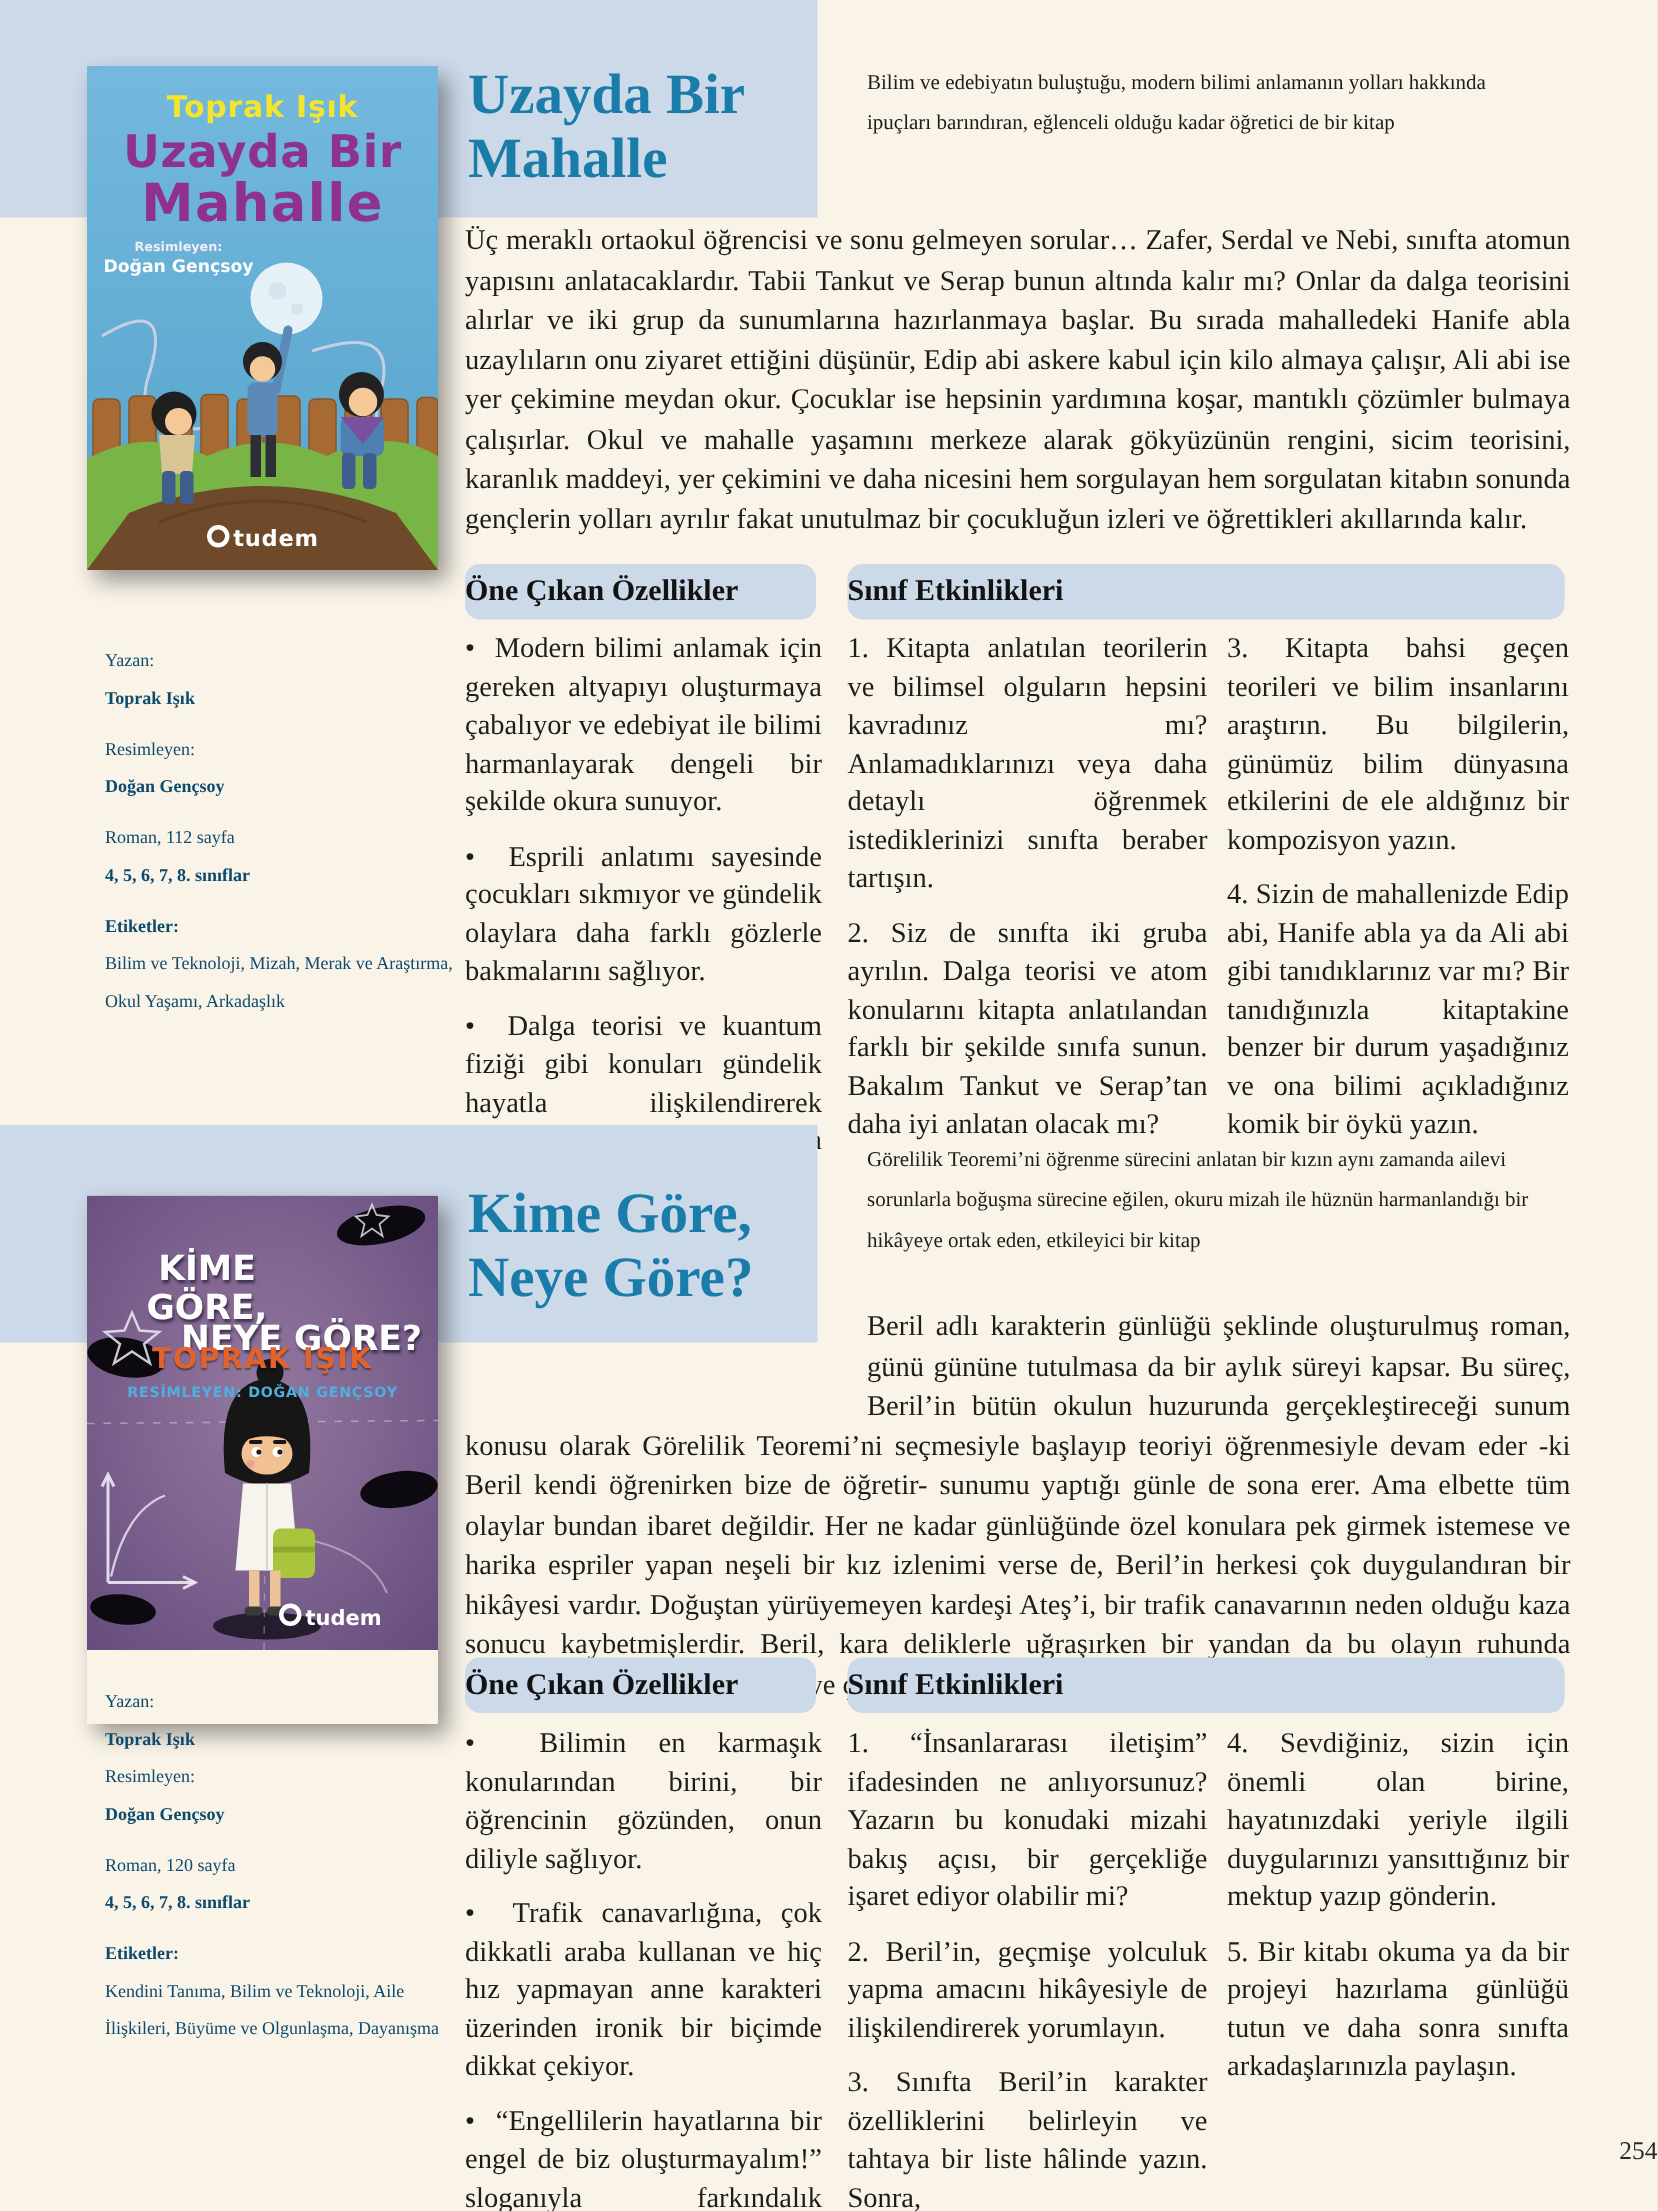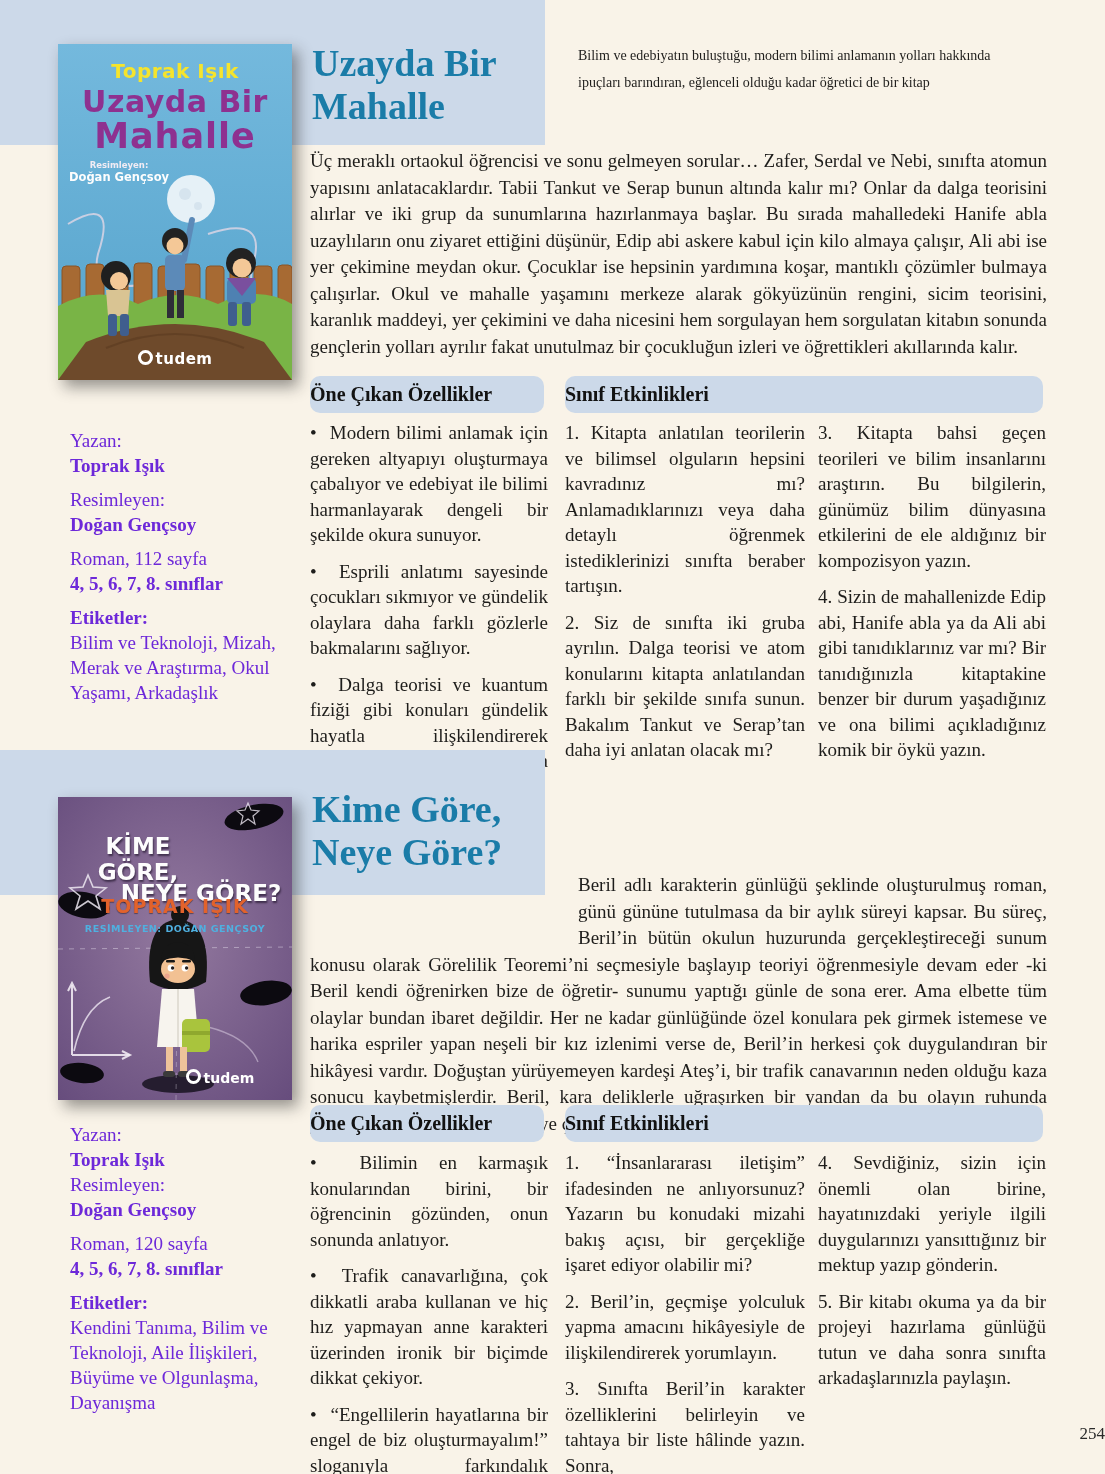--- a/index.html
+++ b/index.html
@@ -6,21 +6,21 @@
   #page{position:relative;width:1105px;height:1474px;background:#f9f3e8;overflow:hidden;
         font-family:"Liberation Serif","DejaVu Serif",serif;}
   .abs{position:absolute;}
   .band{background:#ccd9e9;}
   .sec-title{font-weight:700;font-size:38px;line-height:1.13;color:#1a7ca8;}
   .intro{font-size:14px;line-height:27px;color:#1e1d1b;}
   .bodytext{font-size:19px;line-height:26.5px;color:#1e1d1b;text-align:justify;}
   .col-header{background:#ccd9e9;font-weight:700;font-size:20px;line-height:37px;color:#121212;border-radius:10px;}
   .coltext p{margin:0 0 11px 0;font-size:19px;line-height:25.5px;color:#1e1d1b;text-align:justify;}
   .bullet::before{content:"•\00a0\00a0";}
-  .info{font-size:19px;line-height:25px;color:#6d28d9;}
+  .info{font-size:12px;line-height:25px;color:#0c4a6e;}
   .info div{margin:0;}
   .b{font-weight:700;}
   .mt{margin-top:9px !important;}
   .pagenum{font-size:17px;color:#2a2a2a;text-align:right;}
   .cover{box-shadow:6px 7px 14px rgba(30,30,30,.45);overflow:hidden;}
   .cover .ct{position:absolute;left:0;right:0;text-align:center;font-family:"DejaVu Sans","Liberation Sans",sans-serif;}
   
   .c1a{top:15px;color:#f5e42d;font-weight:700;font-size:20px;letter-spacing:.5px;}
   .c1t1{top:40px;color:#8e3190;font-weight:700;font-size:30px;letter-spacing:.5px;}
   .c1t2{top:72px;color:#8e3190;font-weight:800;font-size:35px;letter-spacing:1px;}
@@ -136,21 +136,21 @@
     <p>1. Kitapta anlatılan teorilerin ve bilimsel olguların hepsini kavradınız mı? Anlamadıklarınızı veya daha detaylı öğrenmek istediklerinizi sınıfta beraber tartışın.</p>
     <p>2. Siz de sınıfta iki gruba ayrılın. Dalga teorisi ve atom konularını kitapta anlatılandan farklı bir şekilde sınıfa sunun. Bakalım Tankut ve Serap’tan daha iyi anlatan olacak mı?</p>
   </div>
   <div class="abs coltext" style="left:818px;top:420px;width:228px;">
     <p>3. Kitapta bahsi geçen teorileri ve bilim insanlarını araştırın. Bu bilgilerin, günümüz bilim dünyasına etkilerini de ele aldığınız bir kompozisyon yazın.</p>
     <p>4. Sizin de mahallenizde Edip abi, Hanife abla ya da Ali abi gibi tanıdıklarınız var mı? Bir tanıdığınızla kitaptakine benzer bir durum yaşadığınız ve ona bilimi açıkladığınız komik bir öykü yazın.</p>
   </div>
 
   <div class="abs band" style="left:0;top:750px;width:545px;height:145px;"></div>
 
-  <div class="abs cover" style="left:58px;top:797px;width:234px;height:303px;">
+  <div class="abs cover" style="left:58px;top:797px;width:234px;height:352px;">
     <svg width="234" height="303" viewBox="0 0 234 303" style="position:absolute;left:0;top:0;">
       <defs>
         <radialGradient id="pur" cx="0.5" cy="0.45" r="0.8">
           <stop offset="0" stop-color="#93799f"></stop>
             <stop offset="1" stop-color="#63497a"></stop>
         </radialGradient>
       </defs>
       <rect x="0" y="0" width="234" height="303" fill="url(#pur)"></rect>
 
       <ellipse cx="196" cy="20" rx="30" ry="12" fill="#0c0a10" transform="rotate(-12 196 20)"></ellipse>
@@ -191,20 +191,21 @@
     </svg>
     <div class="ct c2t1">KİME GÖRE,</div>
     <div class="ct c2t2">NEYE GÖRE?</div>
     <div class="ct c2a">TOPRAK IŞIK</div>
     <div class="ct c2c">RESİMLEYEN: DOĞAN GENÇSOY</div>
     <div class="ct c2pub"><span class="ring"></span><span>tudem</span></div>
   </div>
 
   <div class="abs sec-title" style="left:312px;top:788px;width:240px;">Kime Göre, Neye Göre?</div>
 
+  <div class="abs intro" style="left:578px;top:760px;width:462px;">Görelilik Teoremi’ni öğrenme sürecini anlatan bir kızın aynı zamanda ailevi sorunlarla boğuşma sürecine eğilen, okuru mizah ile hüznün harmanlandığı bir hikâyeye ortak eden, etkileyici bir kitap</div>
 
   <div class="abs bodytext" style="left:310px;top:872px;width:737px;">
     <span style="float:left;width:268px;height:54px;"></span>
     <span>Beril adlı karakterin günlüğü şeklinde oluşturulmuş roman, günü gününe tutulmasa da bir aylık süreyi kapsar. Bu süreç, Beril’in bütün okulun huzurunda gerçekleştireceği sunum konusu olarak Görelilik Teoremi’ni seçmesiyle başlayıp teoriyi öğrenmesiyle devam eder -ki Beril kendi öğrenirken bize de öğretir- sunumu yaptığı günle de sona erer. Ama elbette tüm olaylar bundan ibaret değildir. Her ne kadar günlüğünde özel konulara pek girmek istemese ve harika espriler yapan neşeli bir kız izlenimi verse de, Beril’in herkesi çok duygulandıran bir hikâyesi vardır. Doğuştan yürüyemeyen kardeşi Ateş’i, bir trafik canavarının neden olduğu kaza sonucu kaybetmişlerdir. Beril, kara deliklerle uğraşırken bir yandan da bu olayın ruhunda yarattığı kara delikle baş etmeye çalışır.</span>
   </div>
 
   <div class="abs info" style="left:70px;top:1122px;width:245px;">
     <div>Yazan:</div>
     <div class="b">Toprak Işık</div>
     <div>Resimleyen:</div>
@@ -212,21 +213,21 @@
     <div class="mt">Roman, 120 sayfa</div>
     <div class="b">4, 5, 6, 7, 8. sınıflar</div>
     <div class="b mt">Etiketler:</div>
     <div>Kendini Tanıma, Bilim ve Teknoloji, Aile İlişkileri, Büyüme ve Olgunlaşma, Dayanışma</div>
   </div>
 
   <div class="abs col-header" style="left:310px;top:1105px;width:234px;height:37px;">Öne Çıkan Özellikler</div>
   <div class="abs col-header" style="left:565px;top:1105px;width:478px;height:37px;">Sınıf Etkinlikleri</div>
 
   <div class="abs coltext" style="left:310px;top:1150px;width:238px;">
-    <p class="bullet">Bilimin en karmaşık konularından birini, bir öğrencinin gözünden, onun sonunda anlatıyor.</p>
+    <p class="bullet">Bilimin en karmaşık konularından birini, bir öğrencinin gözünden, onun diliyle sağlıyor.</p>
     <p class="bullet">Trafik canavarlığına, çok dikkatli araba kullanan ve hiç hız yapmayan anne karakteri üzerinden ironik bir biçimde dikkat çekiyor.</p>
     <p class="bullet">“Engellilerin hayatlarına bir engel de biz oluşturmayalım!” sloganıyla farkındalık yaratıyor.</p>
   </div>
 
   <div class="abs coltext" style="left:565px;top:1150px;width:240px;">
     <p>1. “İnsanlararası iletişim” ifadesinden ne anlıyorsunuz? Yazarın bu konudaki mizahi bakış açısı, bir gerçekliğe işaret ediyor olabilir mi?</p>
     <p>2. Beril’in, geçmişe yolculuk yapma amacını hikâyesiyle de ilişkilendirerek yorumlayın.</p>
     <p>3. Sınıfta Beril’in karakter özelliklerini belirleyin ve tahtaya bir liste hâlinde yazın. Sonra,</p>
   </div>
   <div class="abs coltext" style="left:818px;top:1150px;width:228px;">

